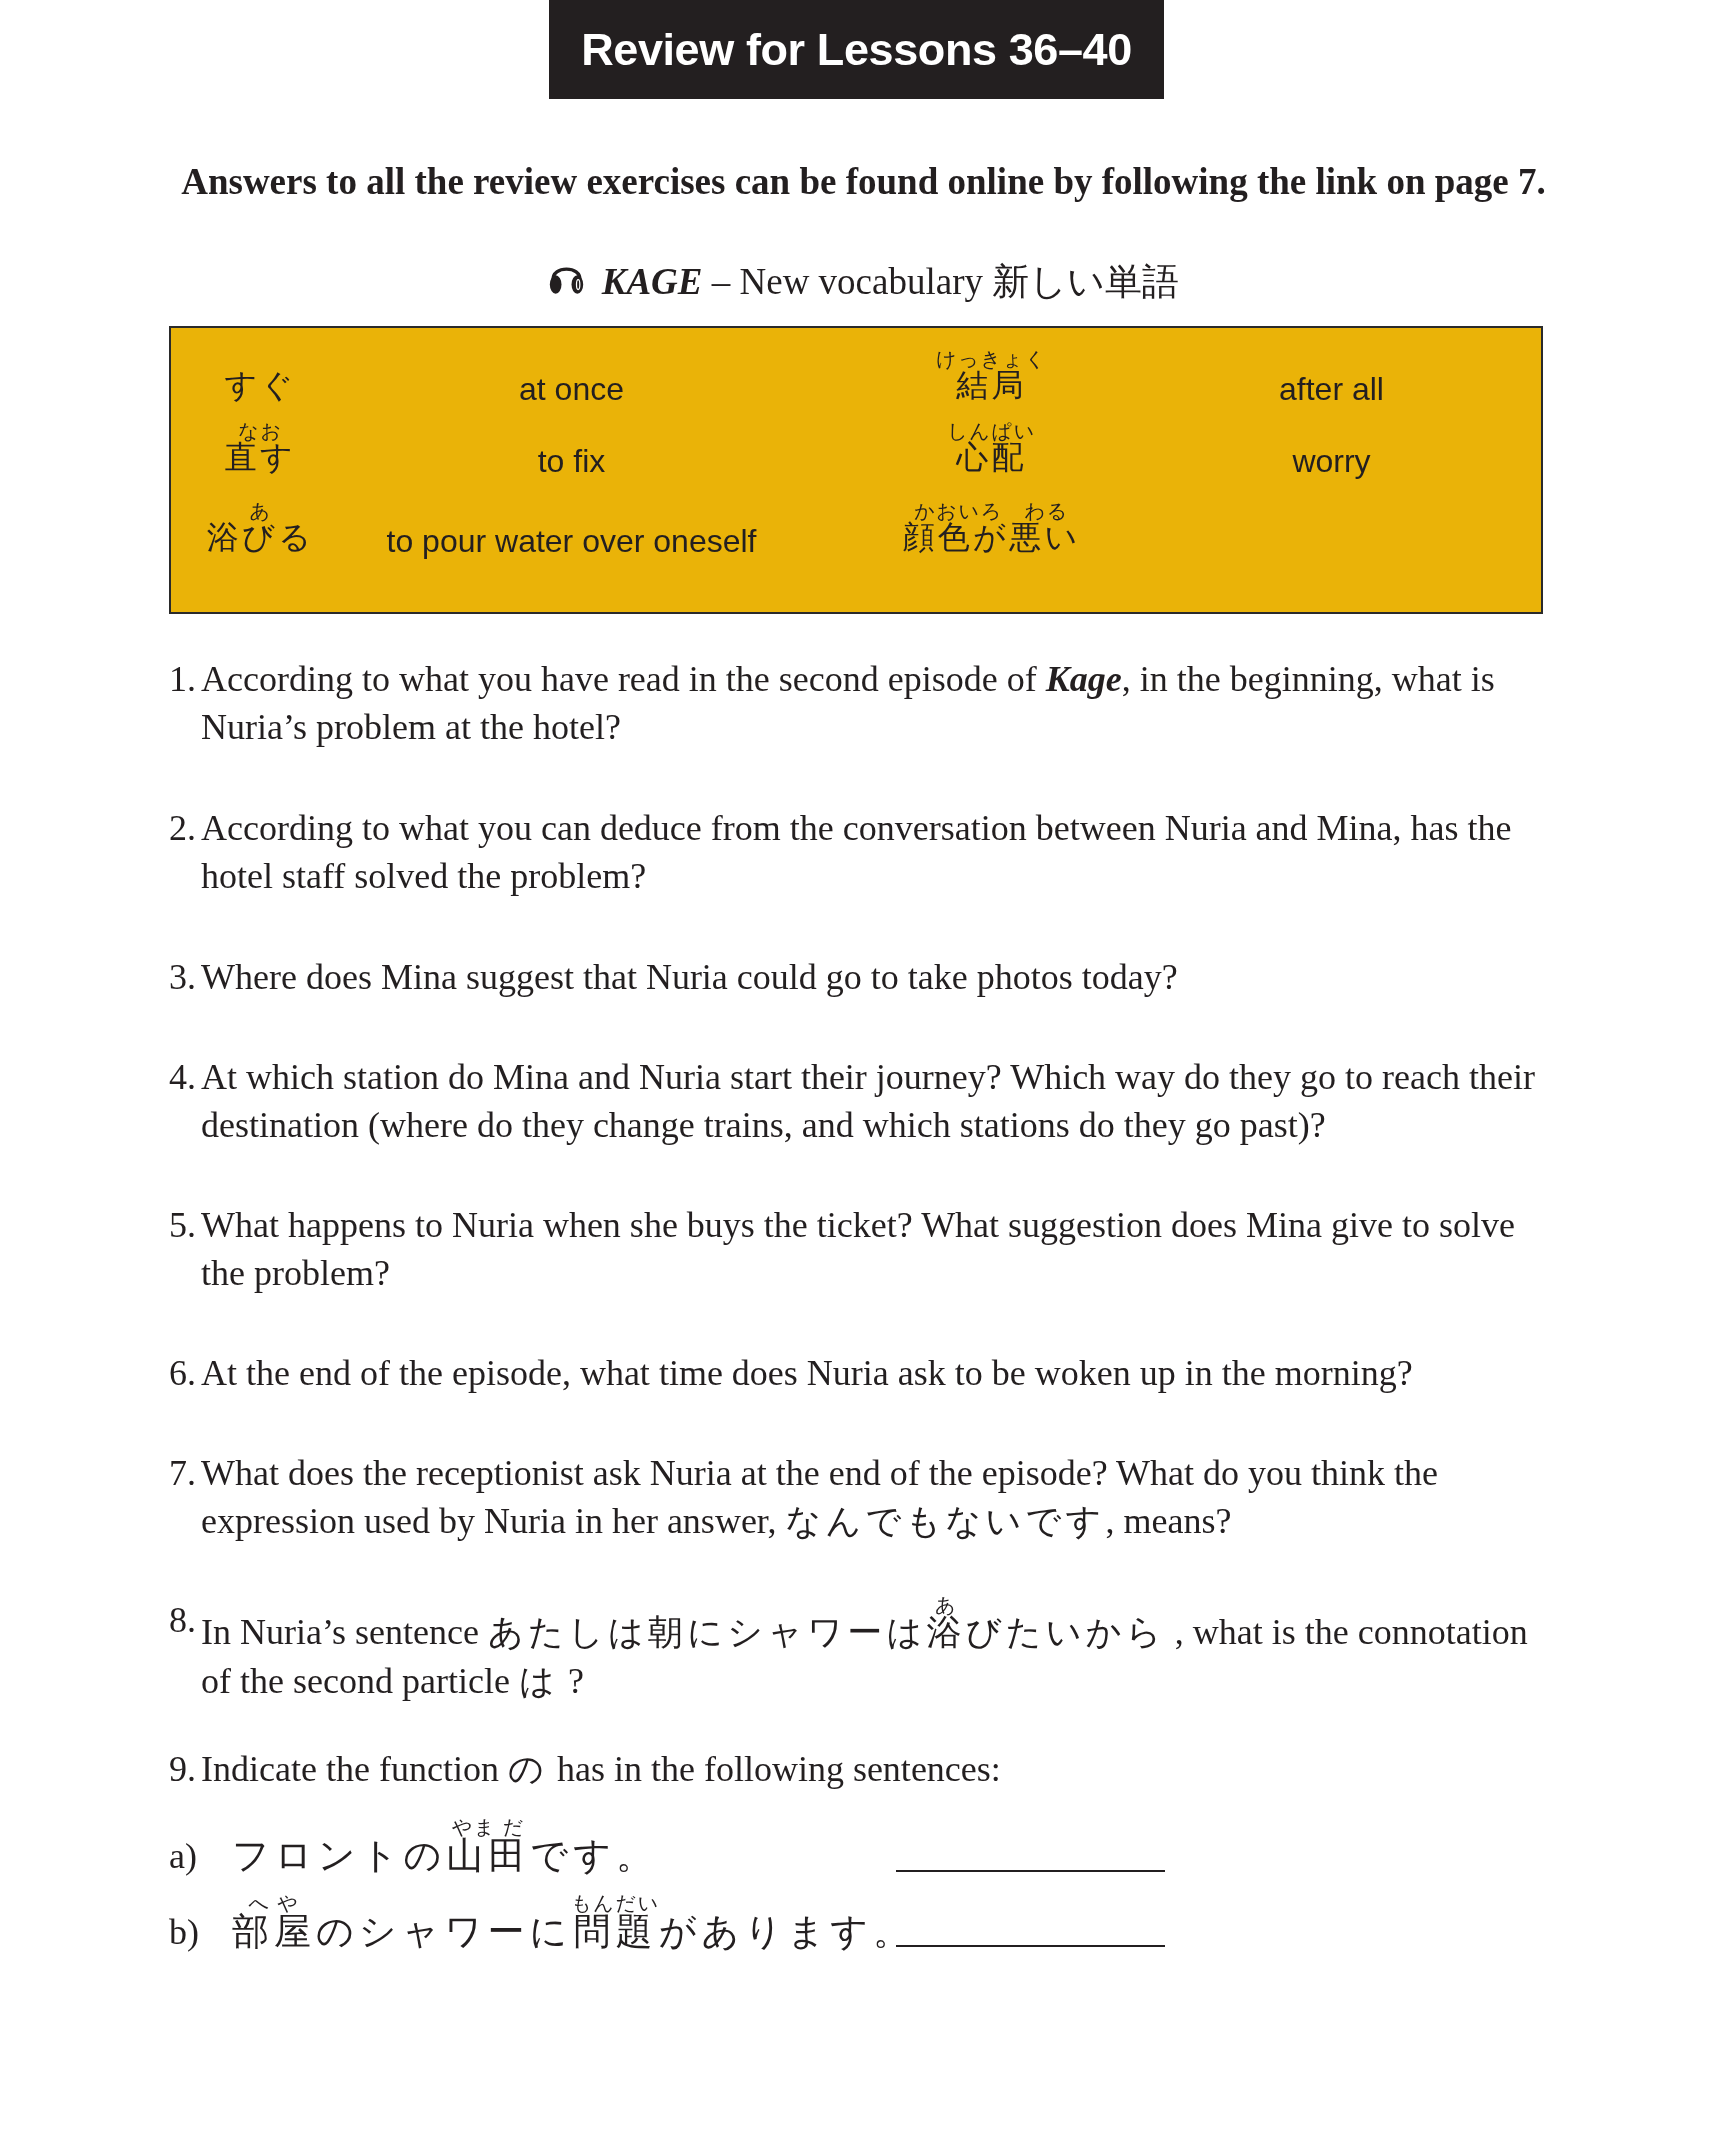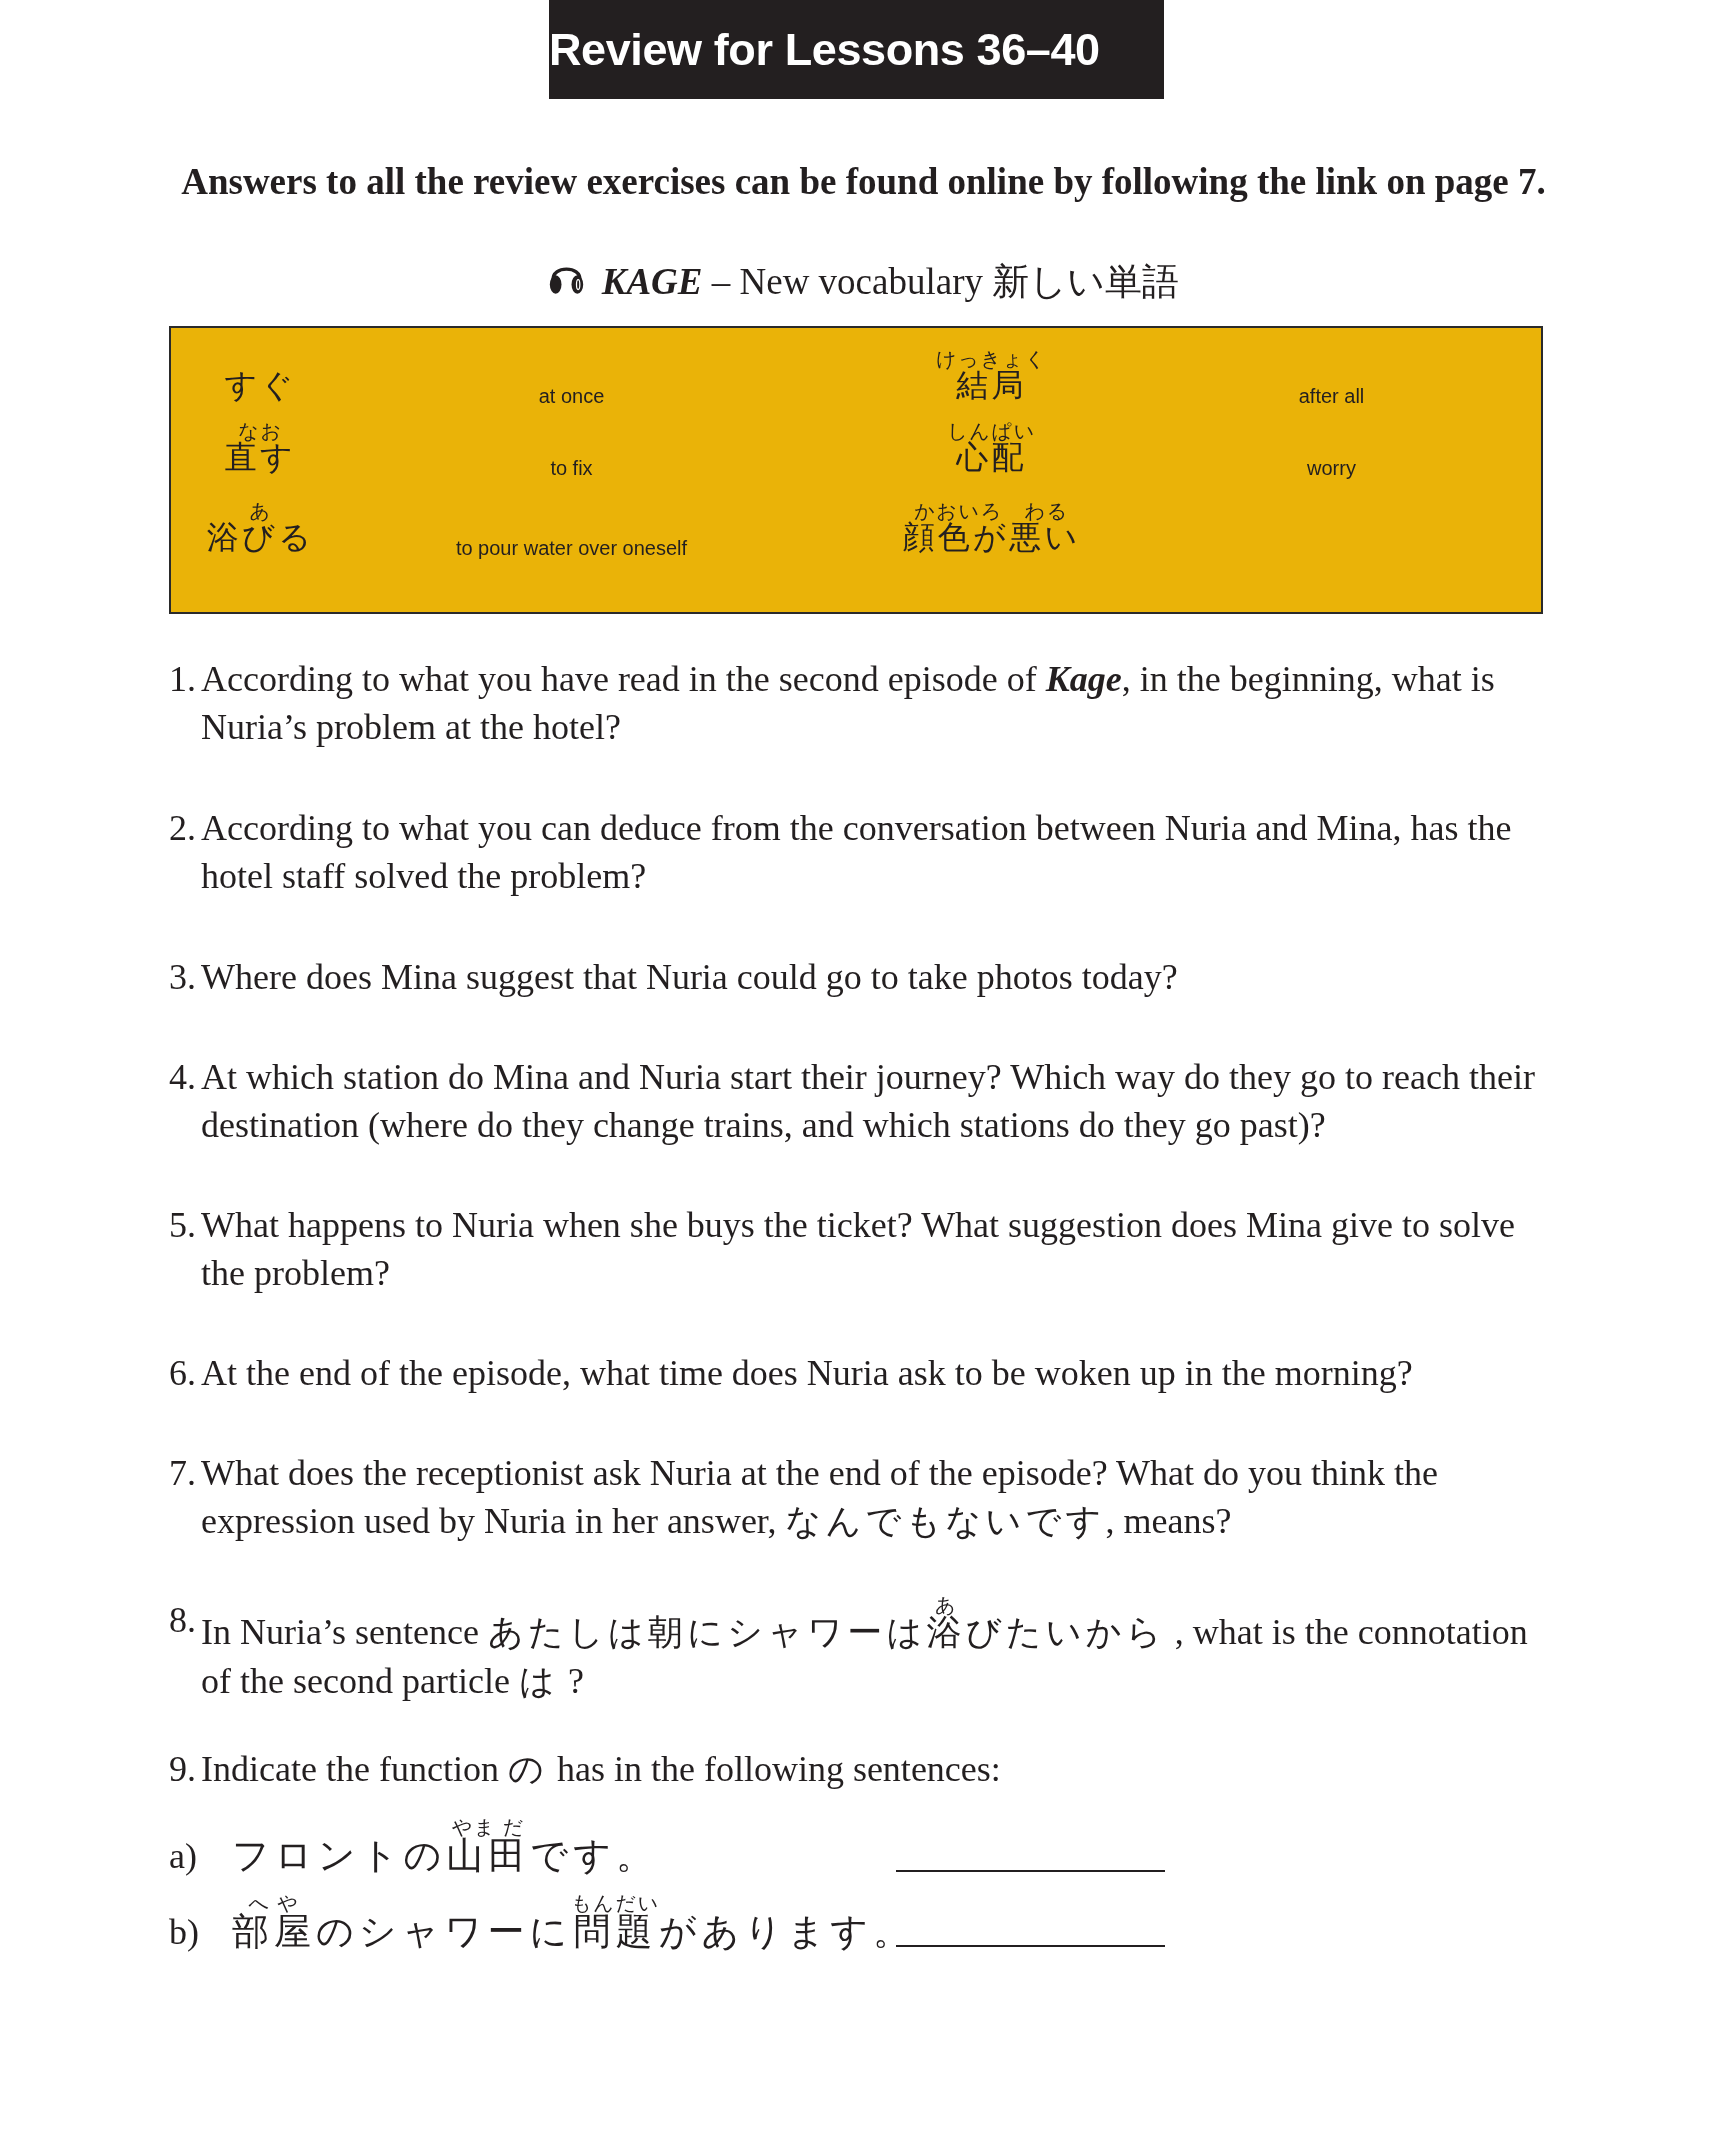--- a/index.html
+++ b/index.html
@@ -1,32 +1,32 @@
 <!DOCTYPE html>
 <html style="font-size:13.4px"><head>
 <meta charset="utf-8">
 <style>
   html, body { margin: 0; padding: 0; background: #ffffff; }
   body { width: 1727px; height: 2137px; position: relative; overflow: hidden;
          font-family: "Liberation Serif", "DejaVu Serif", serif; color: #231f20; }
   .banner { position: absolute; left: 549px; top: 0; width: 615px; height: 99px;
-            background: #231f20; display: flex; align-items: center; justify-content: flex-start; }
+            background: #231f20; display: flex; align-items: center; justify-content: center; }
   .banner-title { color: #ffffff; font-family: "Liberation Sans", "DejaVu Sans", sans-serif;
                   font-weight: bold; font-size: 45px; letter-spacing: -0.4px; }
   .answers-note { position: absolute; left: 0; width: 1727px; top: 160px; text-align: center;
                   font-weight: bold; font-size: 37px; }
   .vocab-heading { position: absolute; left: 0; width: 1727px; top: 257px; text-align: center;
                    font-size: 37px; display: flex; justify-content: center; gap: 11.7px; }
   .vocab-heading .kage { font-weight: bold; font-style: italic; }
   .headphones-icon { width: 37px; height: 40px; display: inline-block; margin-right: 5px; }
   .vocab-box { position: absolute; left: 169px; top: 326px; width: 1370px; height: 284px;
                background: #eab308; border: 2.5px solid #2a2a2a; box-sizing: content-box; }
   .vocab-row { position: absolute; left: 0; width: 100%; height: 75px; }
   .cell { position: absolute; text-align: center; font-size: 32px; bottom: 11.7px; }
-  .cell.en { font-family: "Liberation Sans", "DejaVu Sans", sans-serif; font-size: 20px; }
+  .cell.en { font-family: "Liberation Sans", "DejaVu Sans", sans-serif; font-size: 32px; }
   .c1 { left: 25px; width: 129px; }
   .c2 { left: 200px; width: 401px; }
   .c3 { left: 685px; width: 271px; }
   .c4 { left: 952px; width: 417px; }
   ruby { ruby-align: center; }
   rt { font-size: 20px; letter-spacing: 1.7px; }
   .jp { letter-spacing: 3.3px; }
   .question { position: absolute; left: 169px; width: 1378px; font-size: 36px; line-height: 48px; }
   .q-num { position: absolute; left: 0; top: 0; width: 50px; }
   .q-text { margin-left: 32px; display: block; }

